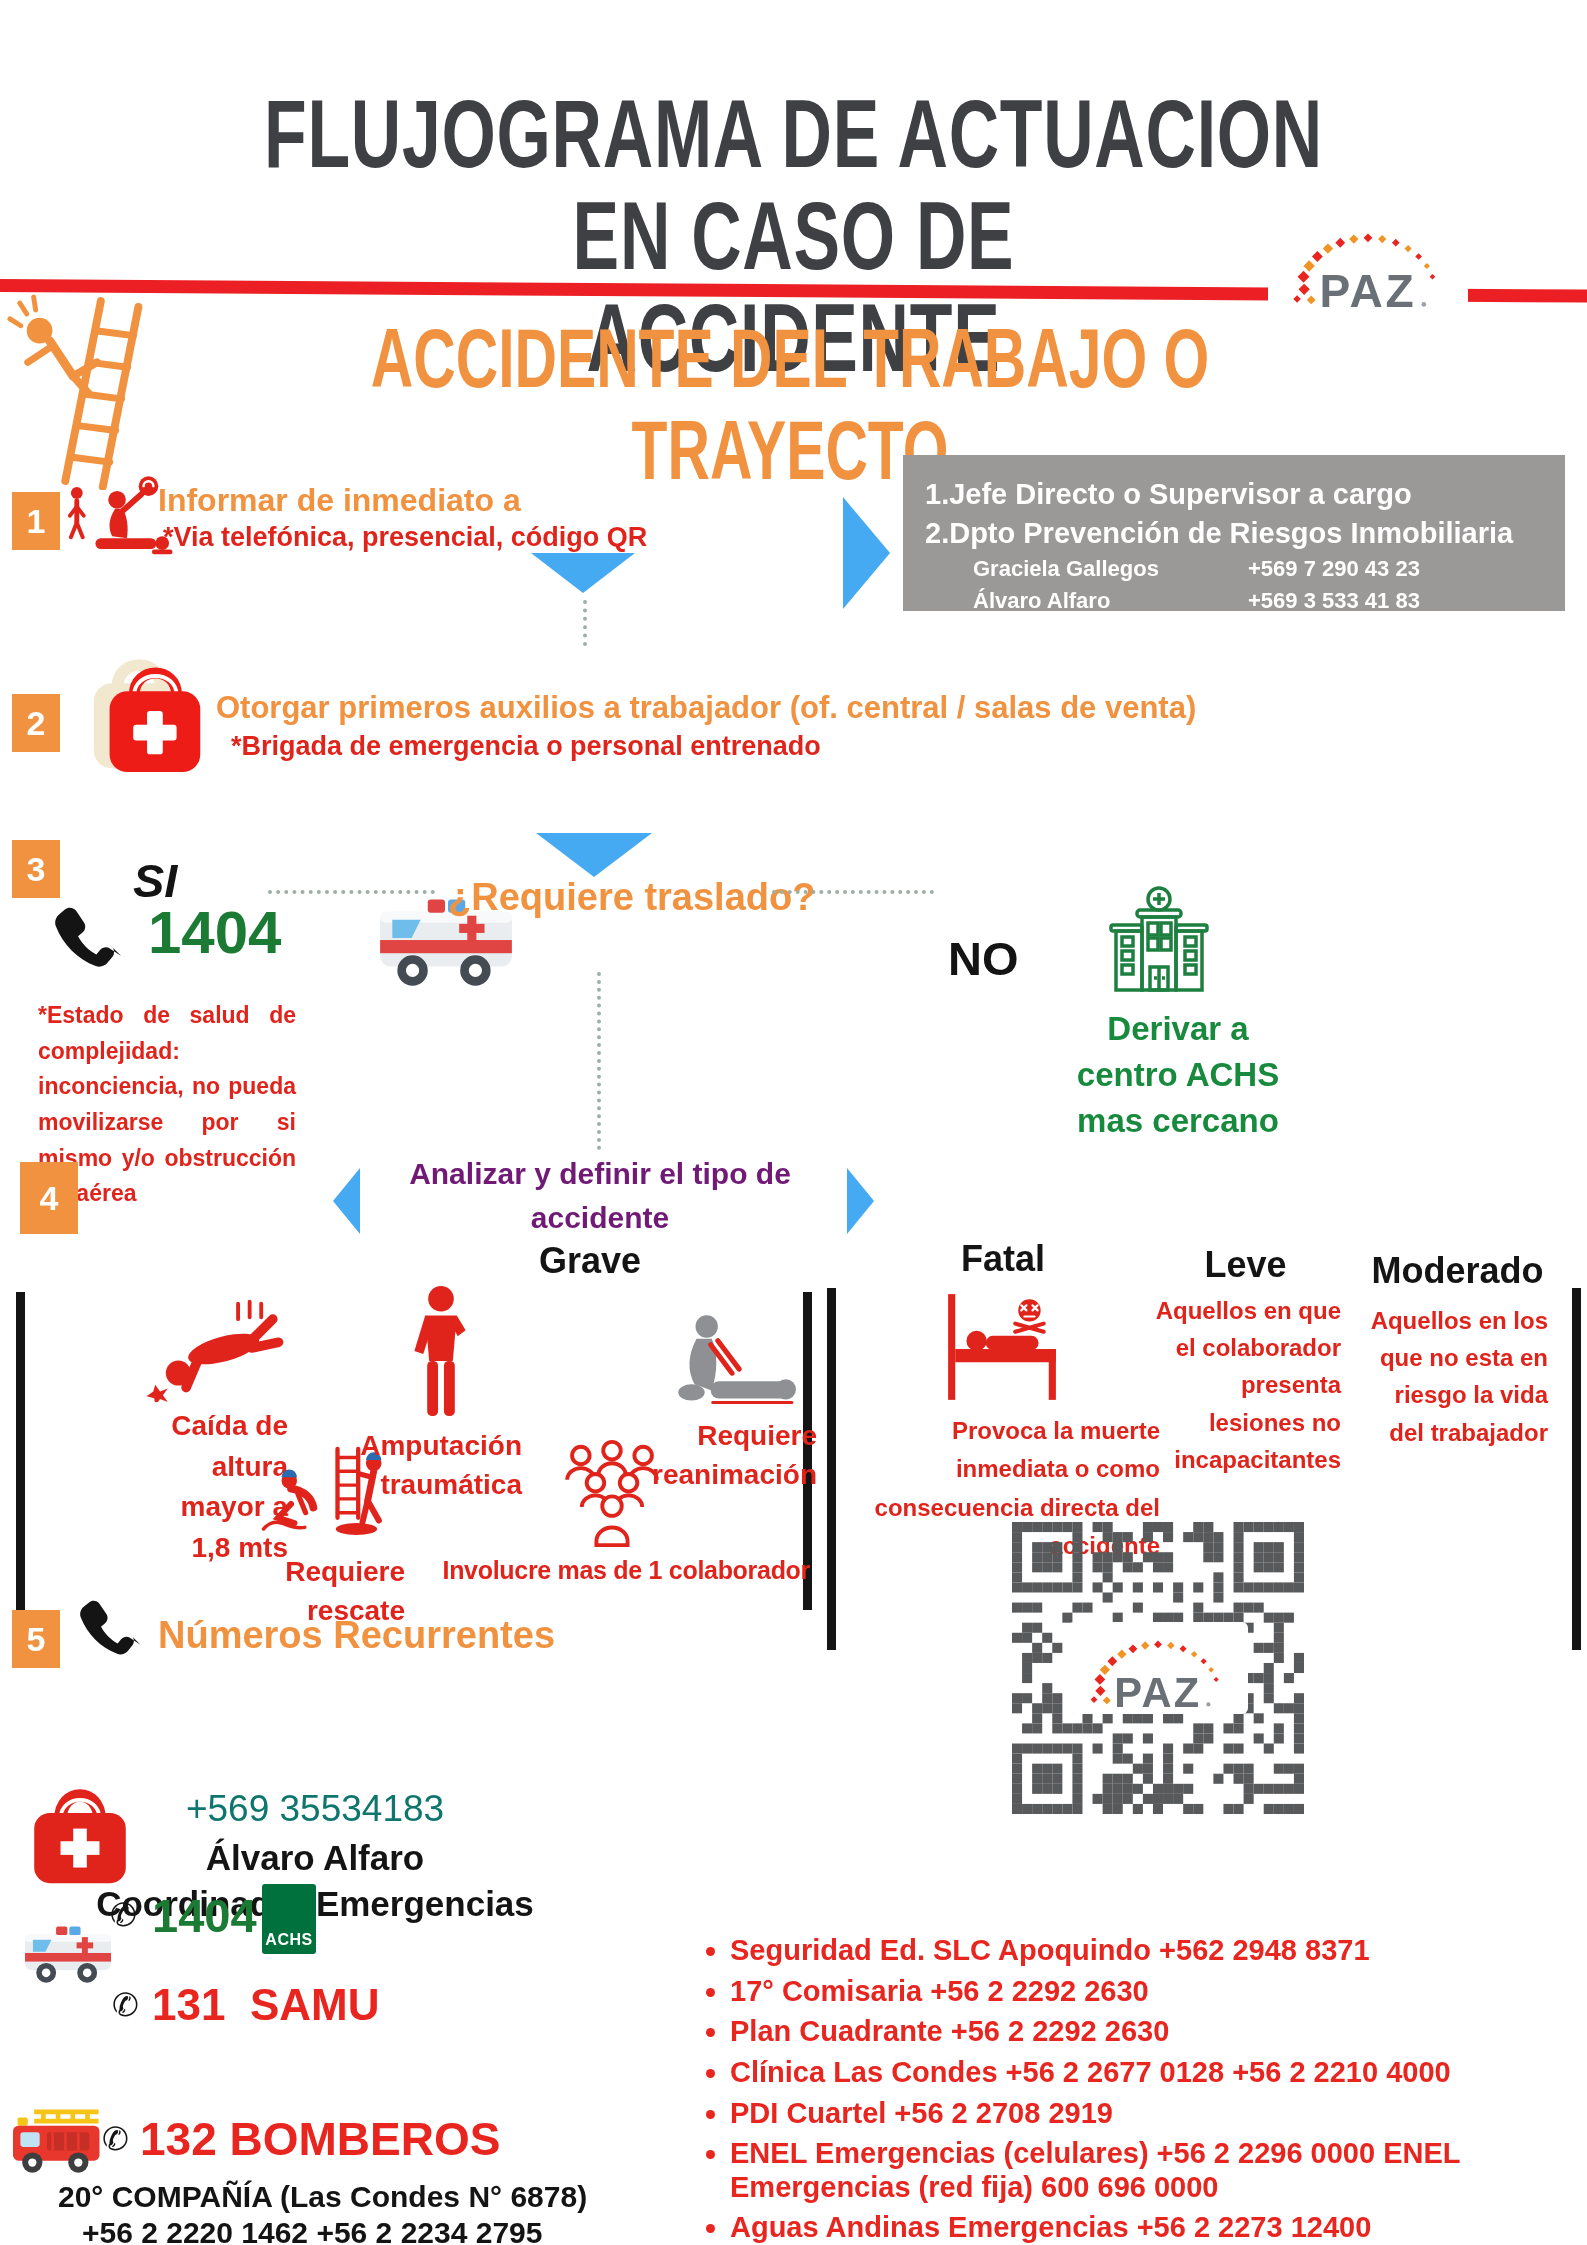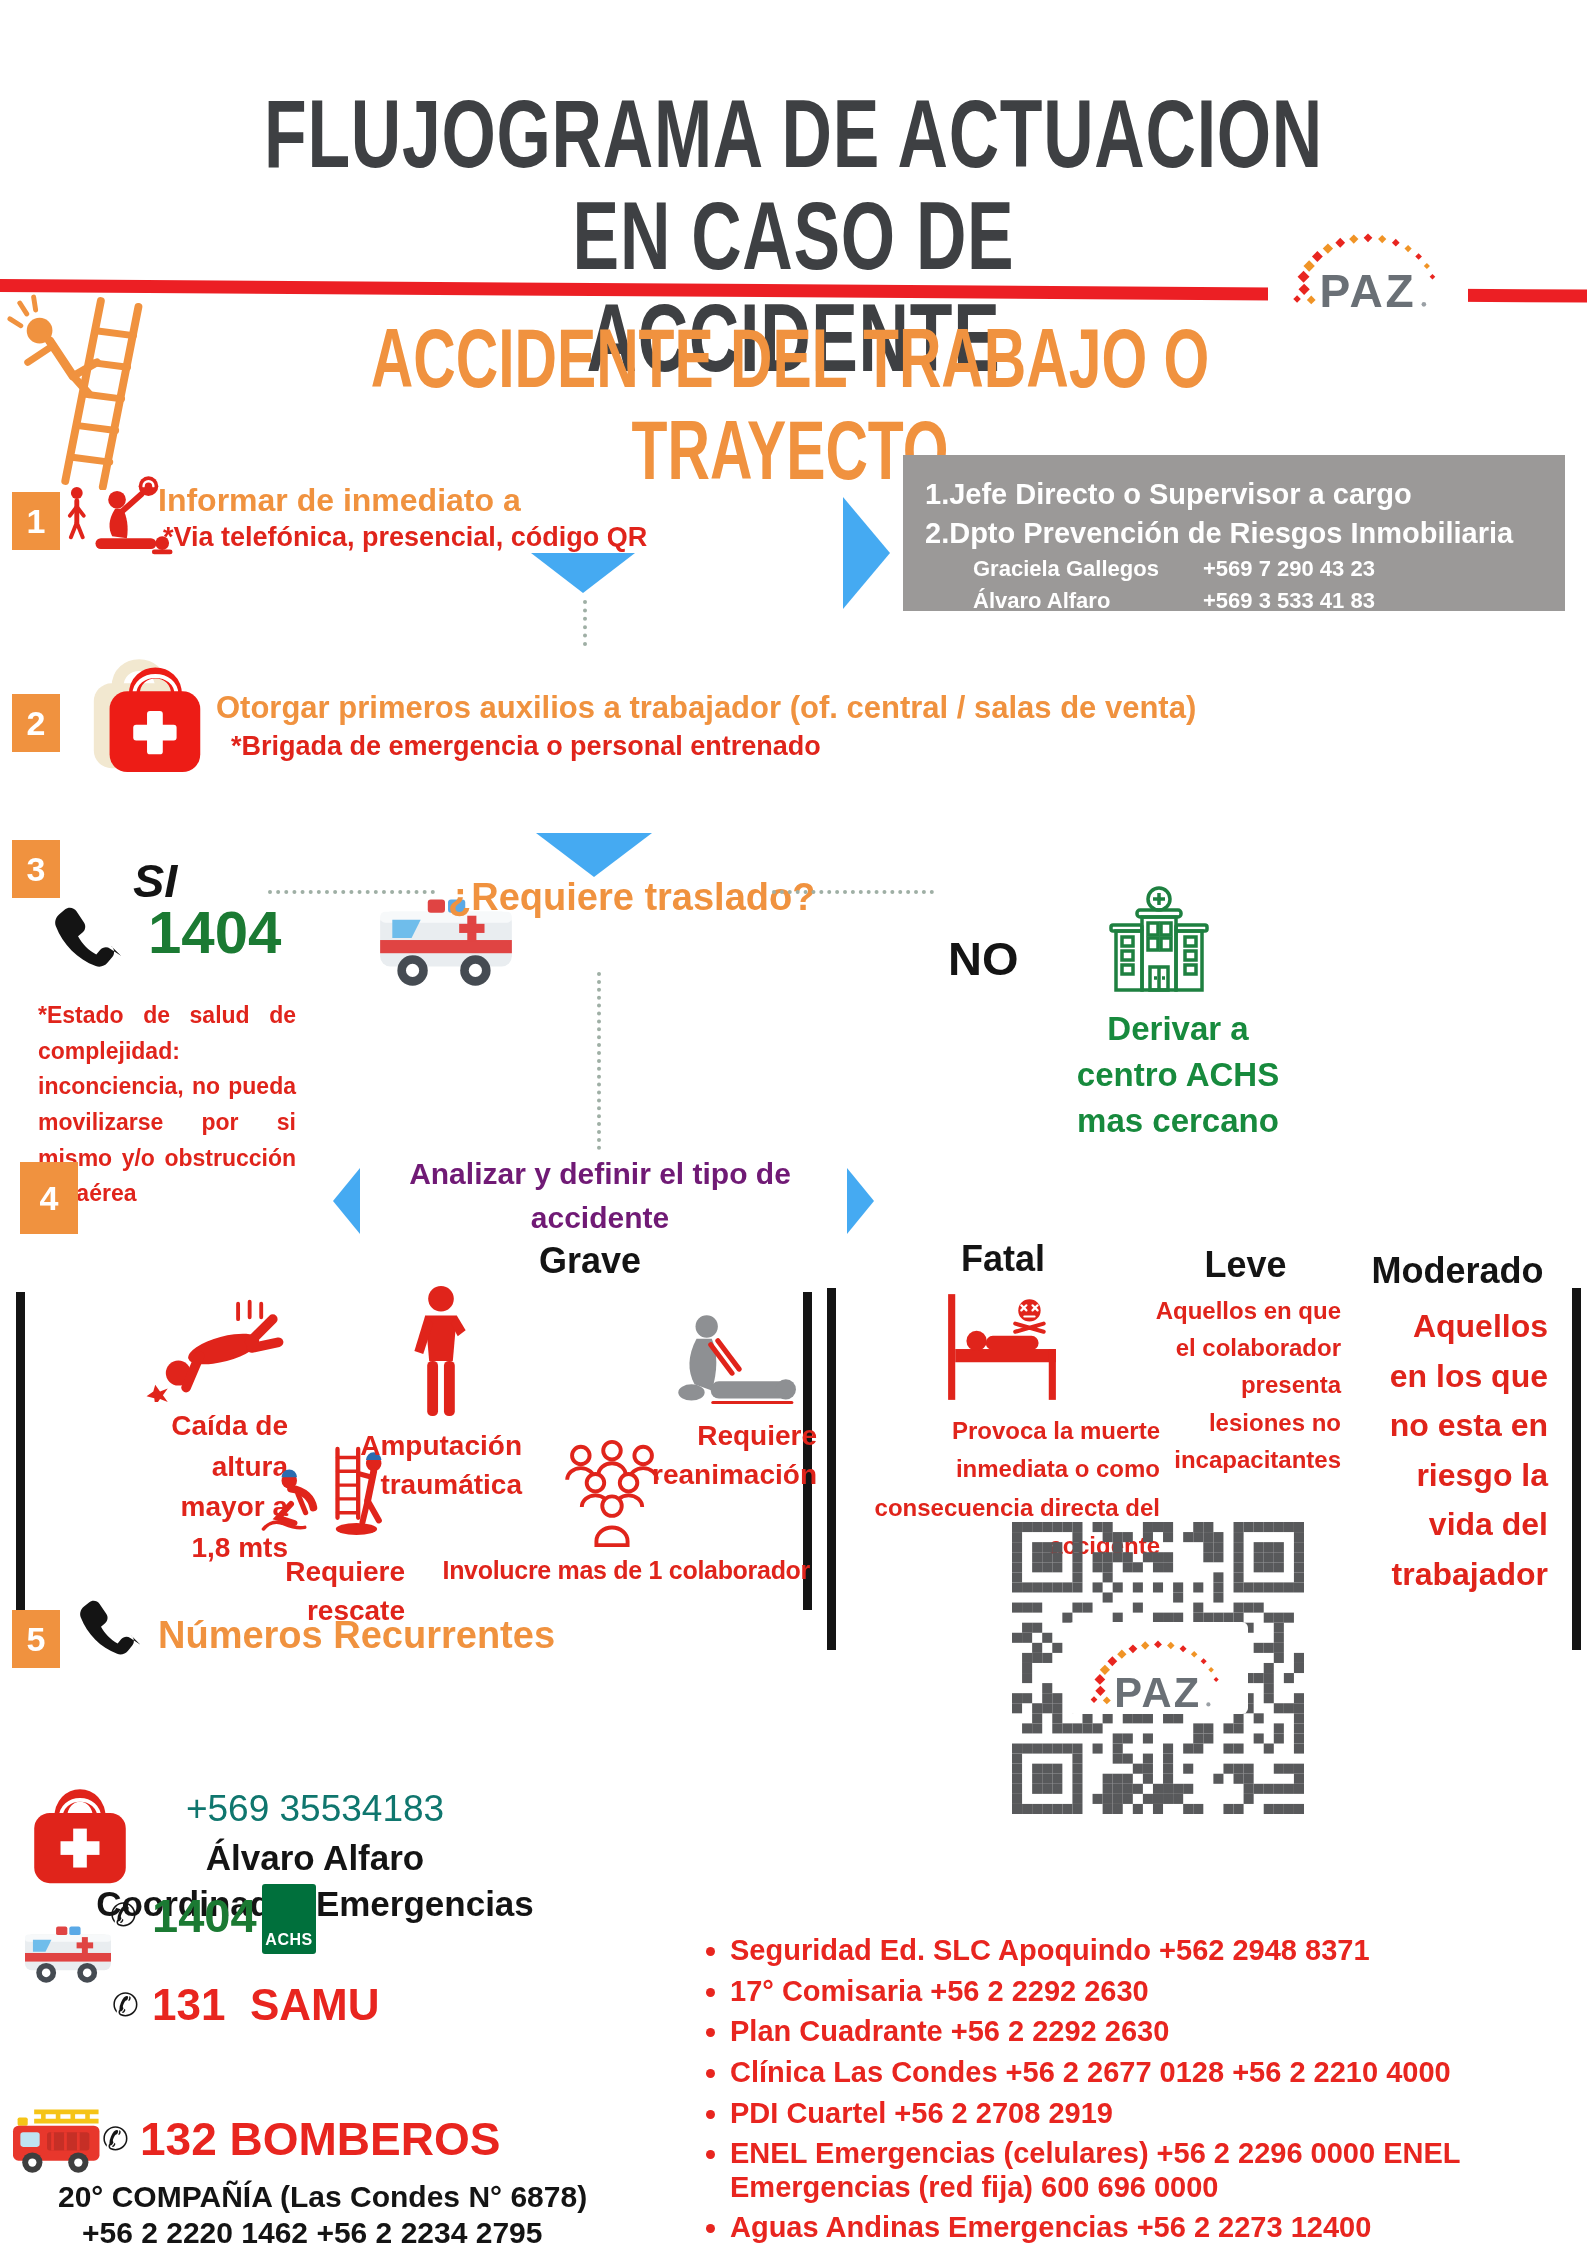--- a/index.html
+++ b/index.html
@@ -25,21 +25,21 @@
 
   
   .icon-informar{left:66px;top:472px;width:108px;height:96px;}
   .s1-title{left:158px;top:482px;font-size:32px;font-weight:bold;color:#F0923F;}
   .s1-note{left:163px;top:522px;font-size:27px;font-weight:bold;color:#E0241B;}
   .arrow-right-1{left:843px;top:497px;width:0;height:0;border-top:56px solid transparent;
                  border-bottom:56px solid transparent;border-left:47px solid #45AAF2;}
   .gray-box{left:903px;top:455px;width:662px;height:156px;background:#9B9998;color:#fff;
             padding:20px 8px 8px 22px;box-sizing:border-box;}
   .gb-line{font-size:29px;font-weight:bold;line-height:1.35;}
-  .gb-contact{display:flex;font-size:22px;font-weight:bold;margin-left:48px;line-height:1.45;}
+  .gb-contact{display:flex;font-size:22px;font-weight:bold;margin-left:48px;line-height:1.45;gap:45px;}
   .gb-name{width:230px;}
   .arrow-down{width:0;height:0;}
   #arrow-down-1{left:531px;top:553px;border-left:52px solid transparent;border-right:52px solid transparent;
                 border-top:40px solid #45AAF2;}
   .dot-v{border-left:4px dotted #9FAFA5;}
   #dot-v1{left:583px;top:600px;height:46px;}
 
   
   .icon-kit{left:80px;top:638px;width:138px;height:142px;}
   .s2-title{left:216px;top:690px;font-size:31px;font-weight:bold;color:#F0923F;}
@@ -80,21 +80,21 @@
   #bar1{left:16px;top:1292px;height:318px;} #bar2{left:803px;top:1292px;height:318px;}
   #bar3{left:827px;top:1288px;height:362px;} #bar4{left:1572px;top:1288px;height:362px;}
   .gtxt{position:absolute;text-align:right;font-weight:bold;color:#E0241B;}
   #t-caida{left:136px;top:1406px;width:152px;font-size:28px;line-height:1.45;}
   #t-rescate{left:243px;top:1552px;width:162px;font-size:28px;line-height:1.4;}
   #t-amputacion{left:360px;top:1426px;width:162px;font-size:28px;line-height:1.4;}
   #t-involucre{left:400px;top:1556px;width:410px;font-size:25px;letter-spacing:-.3px;}
   #t-cpr{left:635px;top:1416px;width:182px;font-size:28px;line-height:1.4;}
   #t-fatal{left:848px;top:1412px;width:312px;font-size:24px;line-height:1.6;}
   #t-leve{left:1155px;top:1292px;width:186px;font-size:24px;line-height:1.55;}
-  #t-mod{left:1370px;top:1302px;width:178px;font-size:32px;line-height:1.55;}
+  #t-mod{left:1370px;top:1302px;width:178px;font-size:24px;line-height:1.55;}
   .icon-caida{left:138px;top:1296px;width:152px;height:106px;}
   .icon-rescate{left:246px;top:1436px;width:152px;height:112px;}
   .icon-amputacion{left:400px;top:1284px;width:82px;height:138px;}
   .icon-involucre{left:543px;top:1436px;width:138px;height:112px;}
   .icon-cpr{left:658px;top:1310px;width:142px;height:102px;}
   .icon-bed{left:933px;top:1286px;width:138px;height:122px;}
 
   
   .qr-box{left:1012px;top:1522px;width:292px;height:292px;}
   .qr-logo{position:absolute;left:56px;top:100px;width:180px;height:92px;background:#fff;border-radius:6px;}

